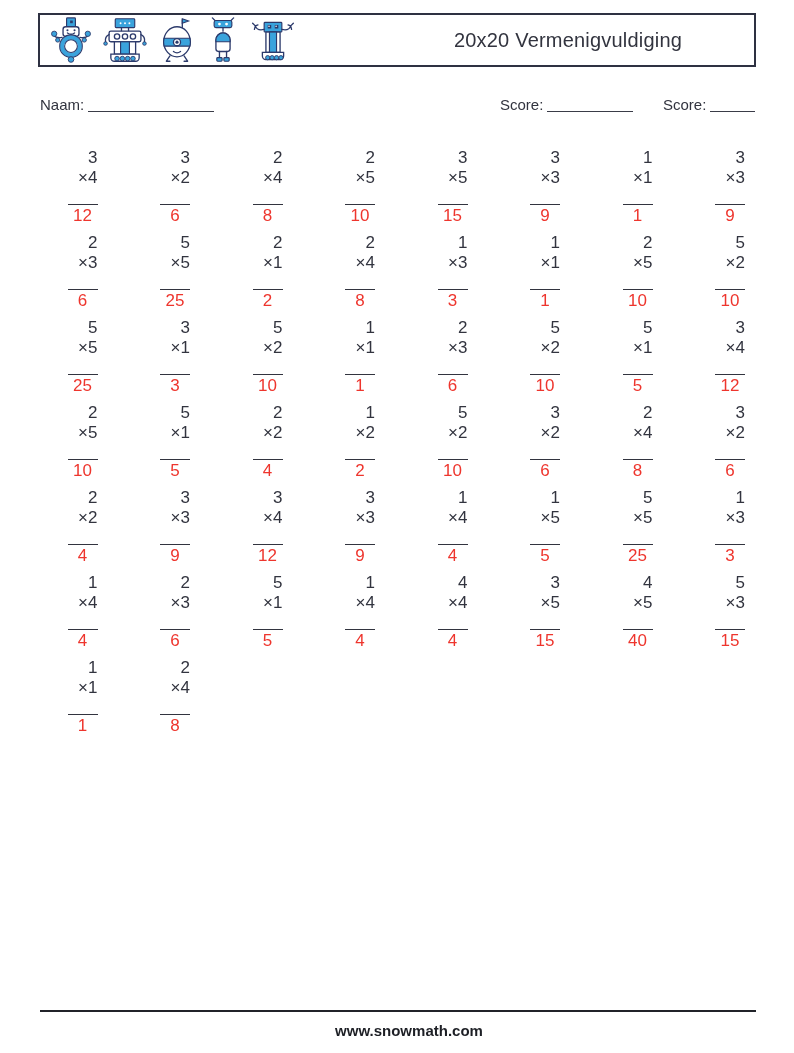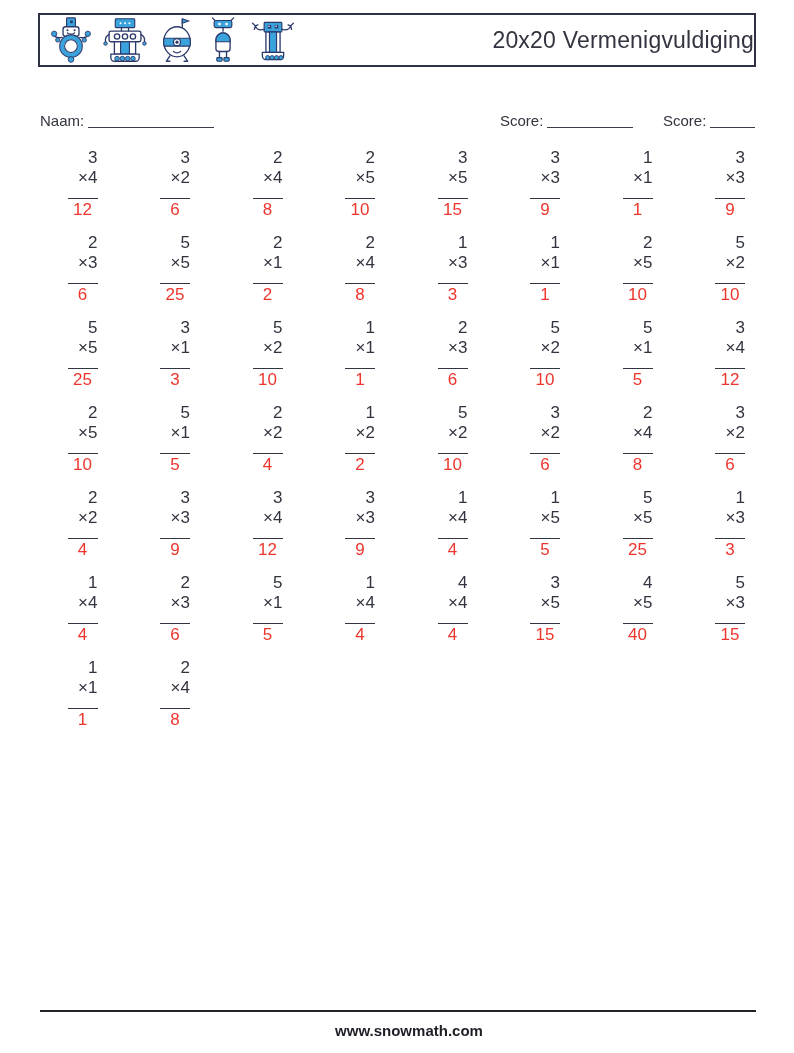--- a/index.html
+++ b/index.html
@@ -12,48 +12,48 @@
 
   
   .header-box {
     position:absolute; left:38px; top:13px; width:714px; height:50px;
     border:2px solid #2e3142; background:#fff;
     display:flex; align-items:center;
   }
   .robots { display:flex; align-items:flex-end; gap:9px; padding-left:9px; height:46px; }
   .robots svg { display:block; }
   .header-title {
-    margin-left:auto; width:372px; text-align:right;
-    font-size:23px; color:#32343f; letter-spacing:0.2px;
+    margin-left:auto; width:372px; text-align:center;
+    font-size:20px; color:#32343f; letter-spacing:0.2px;
   }
 
   
   .fields { position:absolute; top:96px; left:0; width:794px; height:22px; font-size:15px; }
-  .field { position:absolute; white-space:nowrap;margin-top:16px; }
+  .field { position:absolute; white-space:nowrap; }
   .field-naam  { left:40px; }
   .field-datum { left:500px; }
   .field-score { left:663px;text-align:right; }
   .blank-line {
     display:inline-block; height:13px; margin-left:4px;
     border-bottom:1.5px solid #3a3c48; vertical-align:-2px;
   }
   .blank-naam  { width:126px; }
   .blank-datum { width:86px; }
   .blank-score { width:45px; }
 
   
   .grid {
     position:absolute; left:35px; top:148px; width:740px;
     display:grid; grid-template-columns:repeat(8,92.5px); grid-auto-rows:85px;
   }
   .cell { display:flex; justify-content:flex-end; align-items:flex-start; padding-right:30px; }
   .prob { width:30px; font-size:17px; line-height:20px; }
   .prob .top, .prob .bot { text-align:right; color:var(--ink,#32343f); }
   .prob .ans {
-    margin-top:10px; border-top:1.6px solid #32343f;
+    margin-top:16px; border-top:1.6px solid #32343f;
     color:var(--answer-red,#ee352d); text-align:center; padding-top:1px;
   }
 
   
   .footer-line { position:absolute; left:40px; top:1010px; width:716px; border-top:2px solid #212329; }
   .footer-text {
     position:absolute; top:1022px; left:12px; width:794px; text-align:center;
     font-weight:bold; font-size:15px; color:#1d1f25;
   }
 

